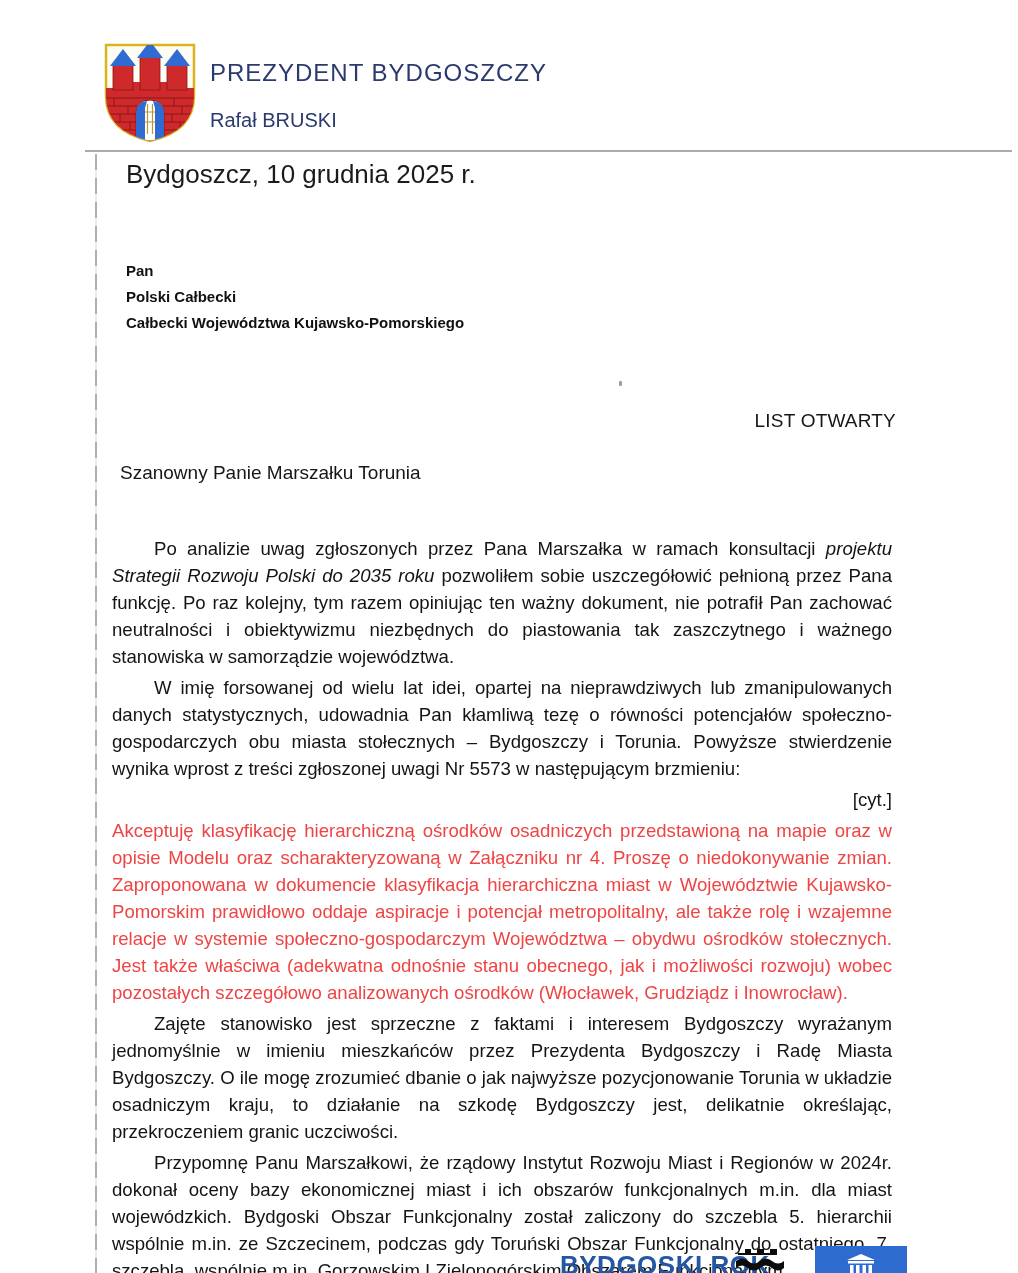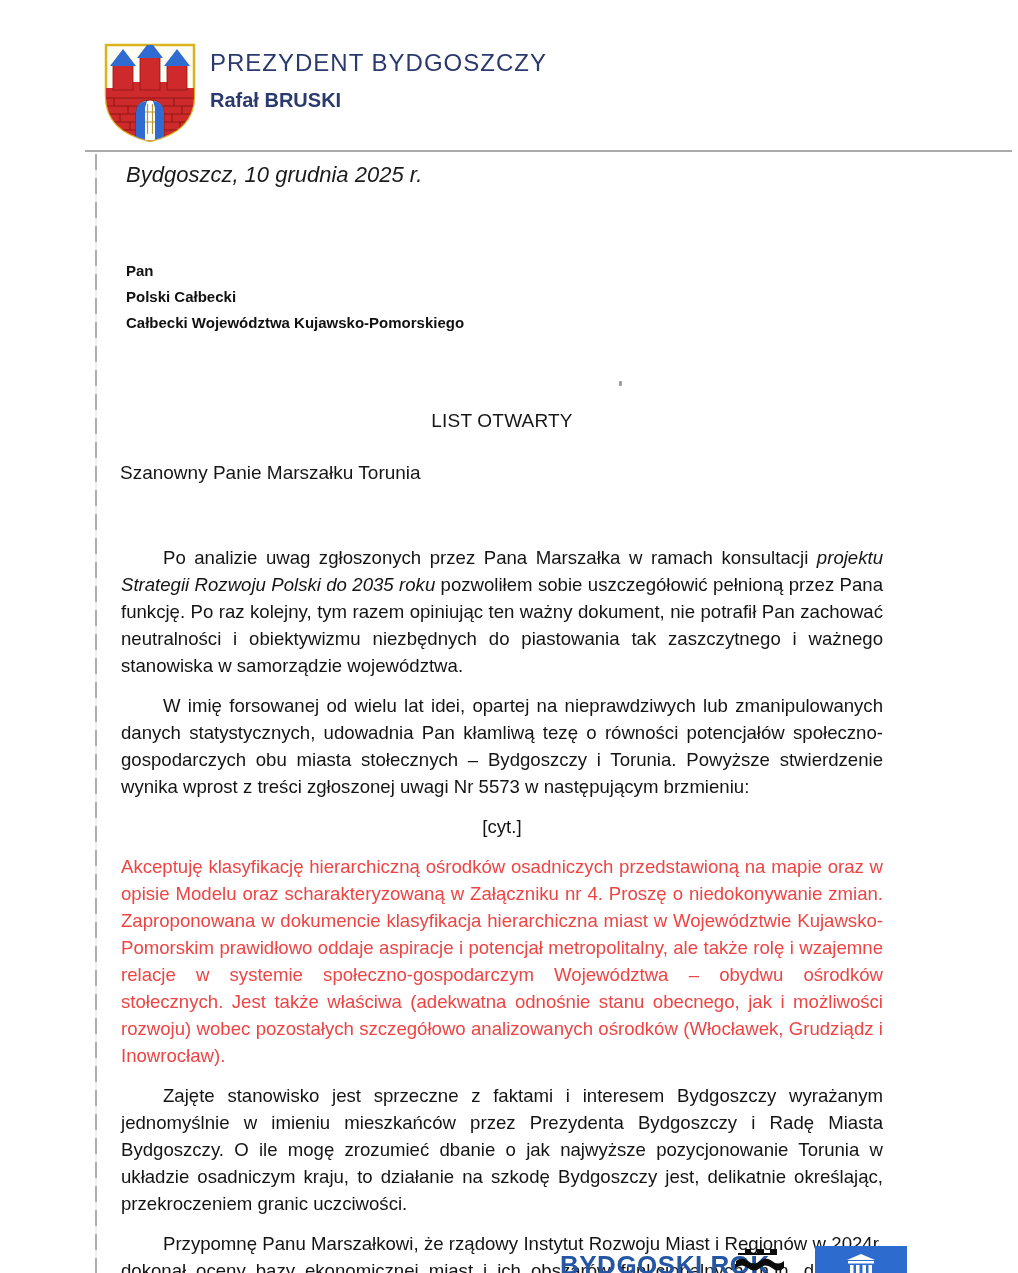--- a/index.html
+++ b/index.html
@@ -6,60 +6,60 @@
   .page{
     position:relative;
     width:1018px;height:1273px;
     background:#ffffff;
     overflow:hidden;
     font-family:"Liberation Sans",sans-serif;
     color:#1b1b1b;
   }
   
   .crest{position:absolute;left:100px;top:38px;width:100px;height:106px;}
-  .org-block{position:absolute;left:210px;top:48px;line-height:1.25;}
+  .org-block{position:absolute;left:210px;top:58px;line-height:1.25;}
   .org-name{
     font-size:24px;letter-spacing:1px;color:#2b3a6e;
     font-weight:400;white-space:nowrap;
   }
   .person-name{
-    font-size:20px;color:#2b3a6e;font-weight:700;margin-top:10px;white-space:nowrap;
+    font-size:20px;color:#2b3a6e;font-weight:400;margin-top:20px;white-space:nowrap;
   }
   .header-rule{
     position:absolute;left:85px;top:150px;width:927px;height:0;
     border-top:2px solid #8f8f8f;opacity:.75;
   }
   .left-scanline{
     position:absolute;left:95px;top:154px;width:2px;height:1119px;
     background:repeating-linear-gradient(to bottom,
       rgba(110,110,110,.55) 0 16px,
       rgba(110,110,110,.12) 16px 24px);
   }
   .scan-speck{
     position:absolute;left:619px;top:381px;width:3px;height:5px;
     background:rgba(40,40,40,.45);border-radius:1px;
   }
   
-  .meta{position:absolute;left:126px;top:161px;font-size:22px;line-height:27px;font-style:italic;}
+  .meta{position:absolute;left:126px;top:161px;font-size:26px;line-height:27px;}
   .addressee{position:absolute;left:126px;top:258px;font-size:15px;line-height:26px;font-weight:700;color:#111;}
   
   .doc-title{
     position:absolute;left:108px;top:410px;width:788px;
-    text-align:center;font-size:19px;letter-spacing:.2px;color:#161616;
+    text-align:right;font-size:19px;letter-spacing:.2px;color:#161616;
   }
   .salutation{position:absolute;left:110px;top:462px;font-size:19px;color:#161616;margin-left:10px;}
   
   .body-flow{
     position:absolute;left:108px;top:531px;width:788px;
     font-size:18.6px;line-height:27px;text-align:justify;color:#141414;
   }
-  .body-flow p{margin:13px;}
+  .body-flow p{margin:4px;}
   .indent{text-indent:42px;}
   .italic{font-style:italic;}
-  .cyt{text-align:center;}
+  .cyt{text-align:right;}
   .quote{font-weight:400;color:#ef4444;}
   
   .campaign{
     position:absolute;left:560px;top:1250px;
     font-size:26px;font-weight:700;color:#2456a4;letter-spacing:.5px;white-space:nowrap;
   }
   .waves-icon{position:absolute;left:736px;top:1247px;width:48px;height:40px;}
   .unesco{
     position:absolute;left:815px;top:1246px;width:92px;height:44px;
     display:flex;align-items:flex-start;justify-content:center;

